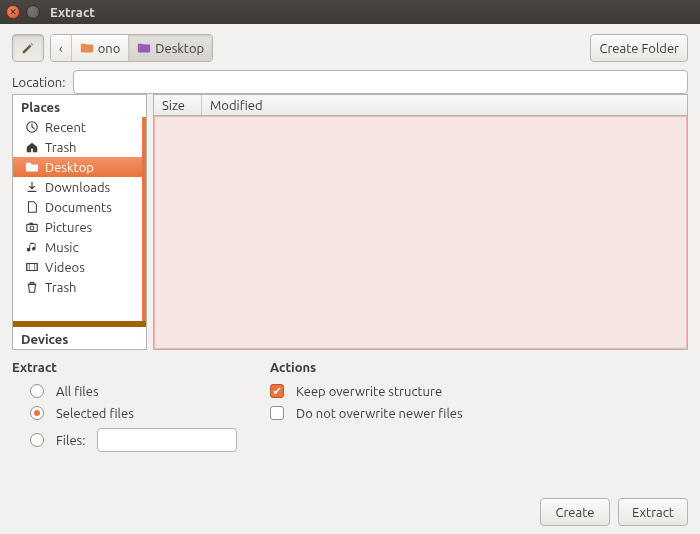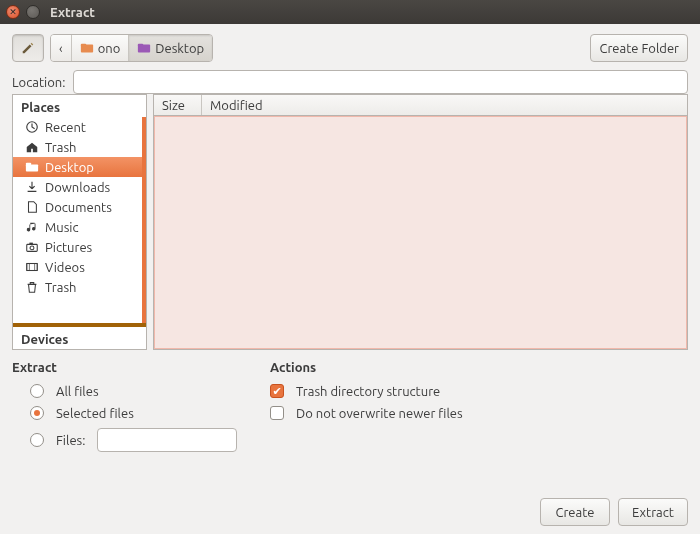--- a/index.html
+++ b/index.html
@@ -288,55 +288,55 @@
             <span class="icon" style="color: rgb(60, 60, 60);">
               <svg viewBox="0 0 16 16">
                 <path d="M4 2h6l3 3v9H4z" fill="none" stroke="#3c3c3c" stroke-width="1.2"></path>
               </svg>
             </span>
             <span>Documents</span>
           </div>
           <div class="place-item">
             <span class="icon" style="color: rgb(60, 60, 60);">
               <svg viewBox="0 0 16 16">
-                <path d="M6 3v8a2 2 0 11-1-1.7V5l7-1v6a2 2 0 11-1-1.7V3z" fill="#3c3c3c"></path>
-              </svg>
-            </span>
-            <span>Music</span>
-          </div>
-          <div class="place-item">
-            <span class="icon" style="color: rgb(60, 60, 60);">
-              <svg viewBox="0 0 16 16">
                 <rect x="2" y="5" width="12" height="8" rx="1" fill="none" stroke="#3c3c3c" stroke-width="1.2"></rect>
                 <circle cx="8" cy="9" r="2.2" fill="none" stroke="#3c3c3c" stroke-width="1.2"></circle>
                 <rect x="5" y="3" width="4" height="2" fill="#3c3c3c"></rect>
               </svg>
             </span>
             <span>Pictures</span>
           </div>
           <div class="place-item">
             <span class="icon" style="color: rgb(60, 60, 60);">
               <svg viewBox="0 0 16 16">
+                <path d="M6 3v8a2 2 0 11-1-1.7V5l7-1v6a2 2 0 11-1-1.7V3z" fill="#3c3c3c"></path>
+              </svg>
+            </span>
+            <span>Music</span>
+          </div>
+          <div class="place-item">
+            <span class="icon" style="color: rgb(60, 60, 60);">
+              <svg viewBox="0 0 16 16">
                 <rect x="2" y="4" width="12" height="8" fill="none" stroke="#3c3c3c" stroke-width="1.2"></rect>
                 <path d="M2 4v8M14 4v8M5 4v8M11 4v8" stroke="#3c3c3c" stroke-width="0.8"></path>
               </svg>
             </span>
             <span>Videos</span>
           </div>
           <div class="place-item">
             <span class="icon" style="color: rgb(60, 60, 60);">
               <svg viewBox="0 0 16 16">
                 <path d="M4 5h8l-1 9H5zM3 5h10M6 3h4v2H6z" fill="none" stroke="#3c3c3c" stroke-width="1.2"></path>
               </svg>
             </span>
             <span>Trash</span>
           </div>
           <div class="orange-scroll"></div>
       </div>
-      <div class="places-head" style="border-top:4px solid #a16207">Devices</div>
+      <div class="places-head" style="border-top:6px solid #a16207">Devices</div>
     </div>
 
     <div class="filelist">
       <div class="fl-header">
         <div class="fl-col" style="width:48px">
           <span>Size</span>
         </div>
         <div class="fl-col" style="width:78px">
           <span>Modified</span>
         </div>
@@ -359,21 +359,21 @@
       <div class="opt-row">
         <div class="radio"></div>
         <span>Files:</span>
         <input class="files-input" type="text" value="" style="">
       </div>
     </div>
     <div class="opt-col">
       <div class="opt-head">Actions</div>
       <div class="opt-row" style="padding-left:0">
         <div class="check sel">✔</div>
-        <span>Trash directory structure</span>
+        <span>Keep overwrite structure</span>
       </div>
       <div class="opt-row" style="padding-left:0">
         <div class="check"></div>
         <span>Do not overwrite newer files</span>
       </div>
     </div>
   </div>
 
   <div class="footer">
     <div class="btn-bevel" style="min-width:70px;justify-content:center">

